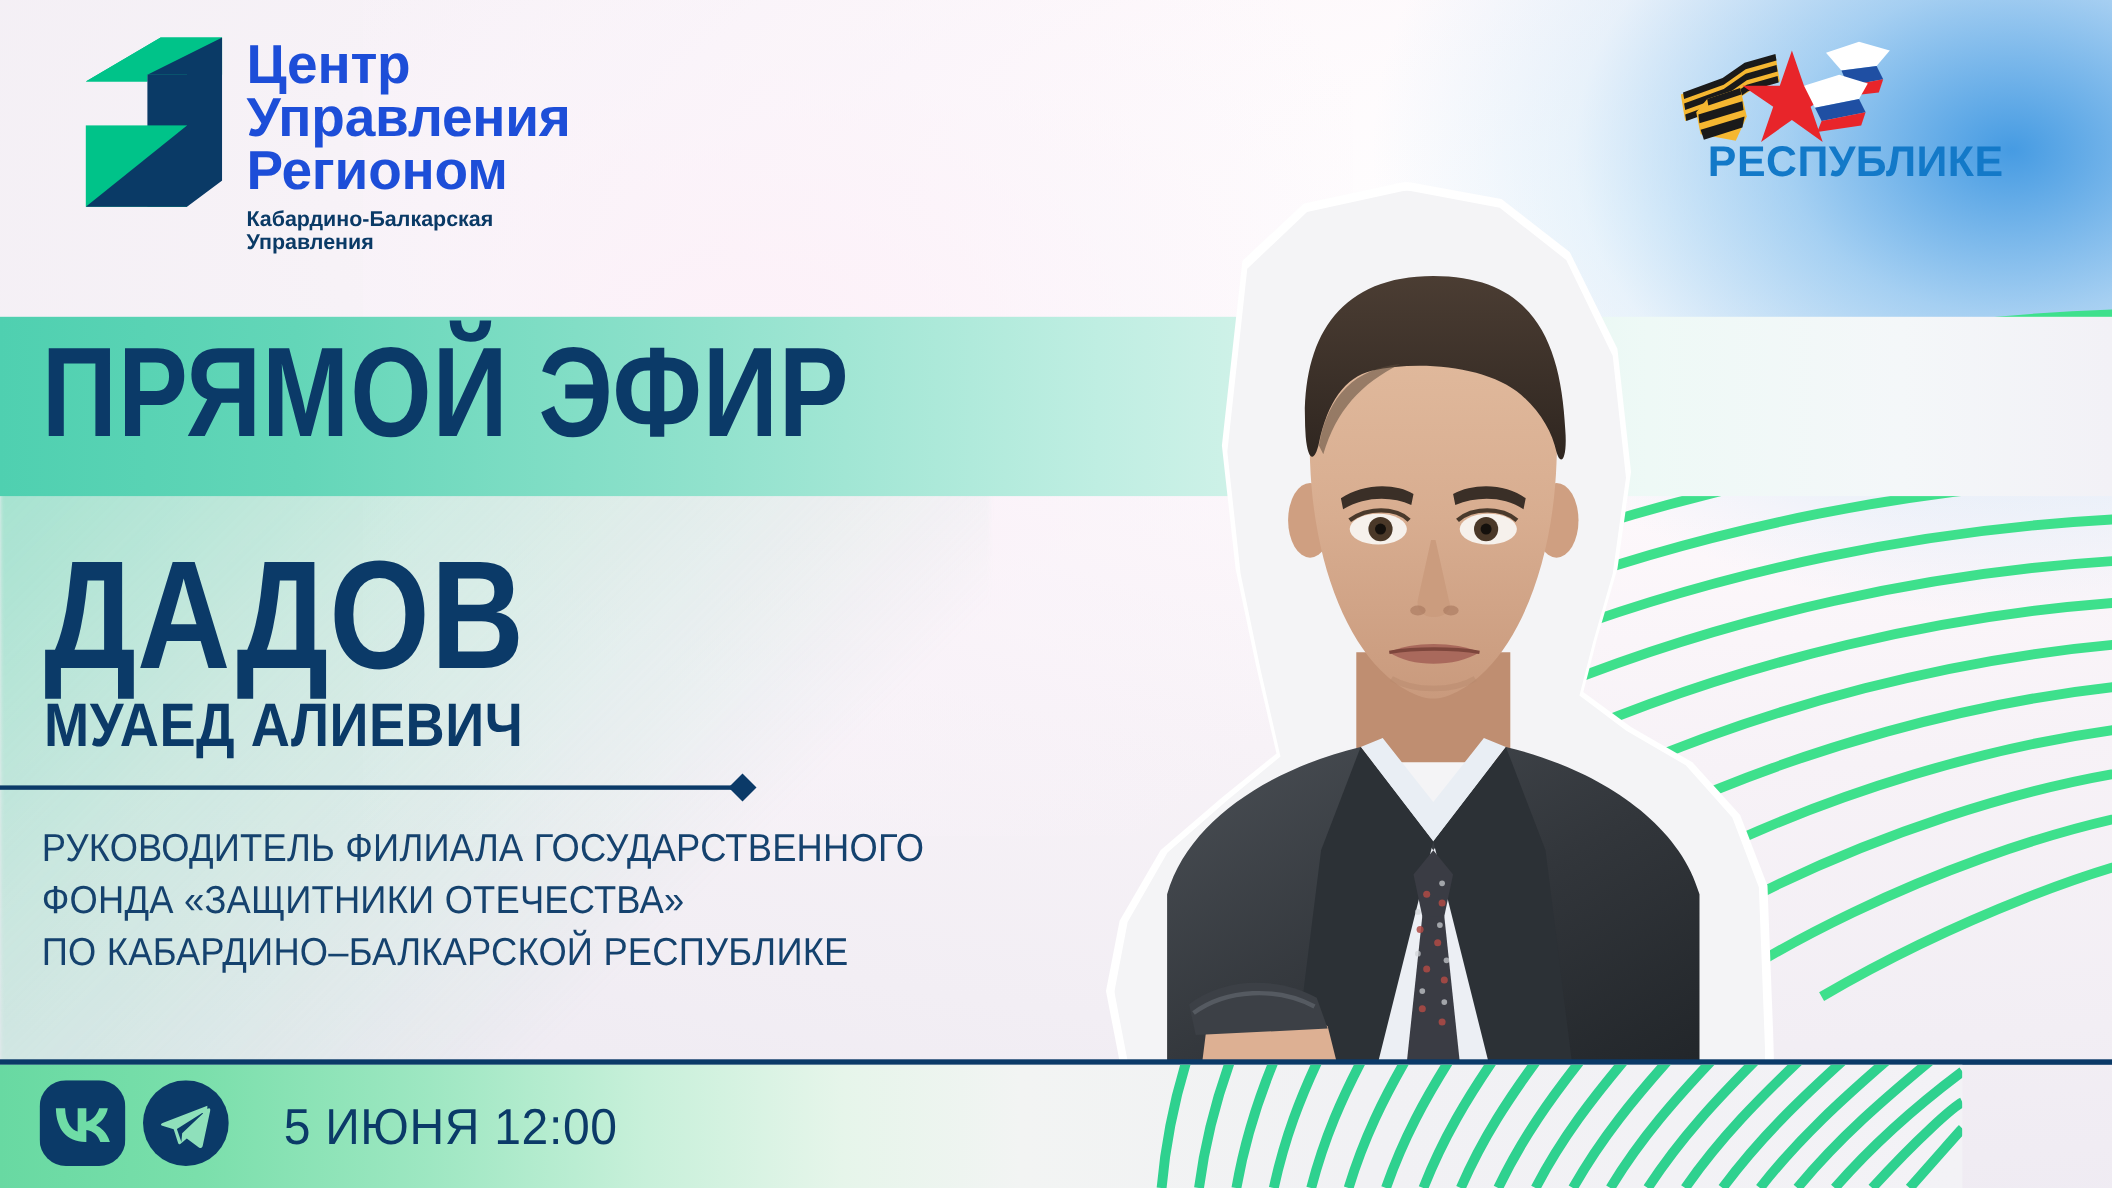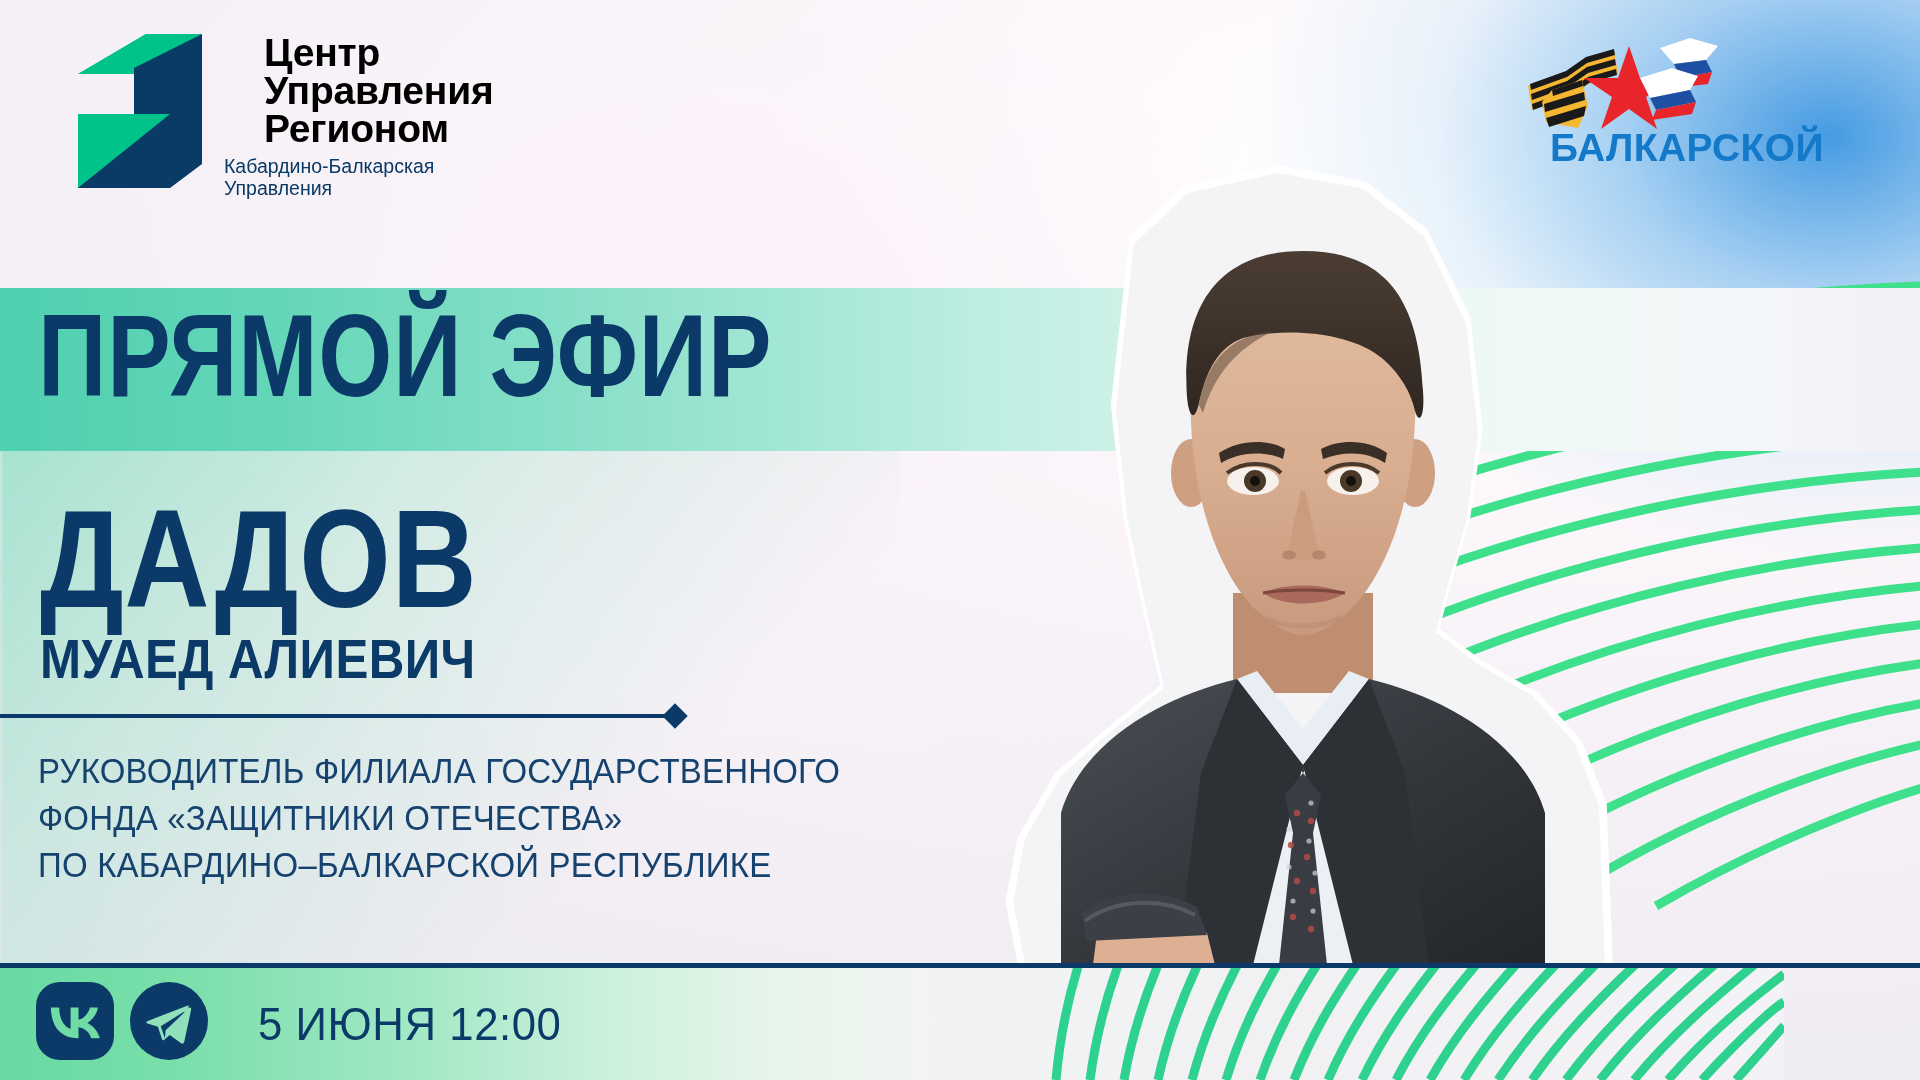--- a/index.html
+++ b/index.html
@@ -40,25 +40,25 @@
   .mint-band{
     position:absolute; left:0; top:288px; width:1920px; height:163px;
     background:linear-gradient(90deg,#4fd0b0 0%, #63d6b8 14%, #92e2cd 34%, #bfeee2 52%, #dff5ee 66%, #eef9f6 78%, #f4f7f9 90%, #f2f1f6 100%);
   }
 
   
   .cur-logo{ position:absolute; left:42px; top:28px; display:flex; align-items:flex-start; gap:22px; }
   .cur-mark{ width:160px; height:165px; }
   .cur-words{ padding-top:6px; }
   .cur-title{
-    color:#000000; font-weight:bold; font-size:39px; line-height:.97;
-    letter-spacing:-.2px; white-space:nowrap;margin-left:40px;
+    color:#1d4ed8; font-weight:bold; font-size:50px; line-height:.97;
+    letter-spacing:-.2px; white-space:nowrap;
   }
   .cur-sub{
-    color:#0a3a66; font-weight:normal; font-size:19.5px; line-height:1.08;
+    color:#0a3a66; font-weight:bold; font-size:19.5px; line-height:1.08;
     margin-top:9px; white-space:nowrap;
   }
 
   
   .def-logo{ position:absolute; right:38px; top:28px; width:390px; }
   .def-emblem{ display:block; margin:0 auto; }
   .def-text{
     color:#1379c8; font-weight:bold; font-size:39px; line-height:.98;
     text-align:center; letter-spacing:.6px; margin-top:-4px;
   }
@@ -217,21 +217,21 @@
       <g>
         <path d="M138 20 L168 10 L196 18 L184 32 L152 36 Z" fill="#ffffff"></path>
         <path d="M152 36 L184 32 L190 44 L158 50 Z" fill="#1f4fa3"></path>
         <path d="M158 50 L190 44 L186 56 L152 60 Z" fill="#e8252a"></path>
         <path d="M118 50 L150 40 L176 48 L168 62 L128 70 Z" fill="#ffffff"></path>
         <path d="M128 70 L168 62 L174 74 L134 82 Z" fill="#1f4fa3"></path>
         <path d="M134 82 L174 74 L170 86 L130 92 Z" fill="#e8252a"></path>
       </g>
     </svg>
     <div class="def-text">
-      <div class="l2">БАЛКАРСКОЙ</div>
+      <div class="l2">РЕСПУБЛИКЕ</div>
     </div>
   </div>
 
   <div class="portrait">
     <div class="halo"></div>
     <div class="person">
       <svg width="604" height="792" viewBox="0 0 604 792" xmlns="http://www.w3.org/2000/svg">
         <defs>
           <linearGradient id="suitg" x1="0" y1="0" x2="1" y2="1">
             <stop offset="0%" stop-color="#4a4f55"></stop>

